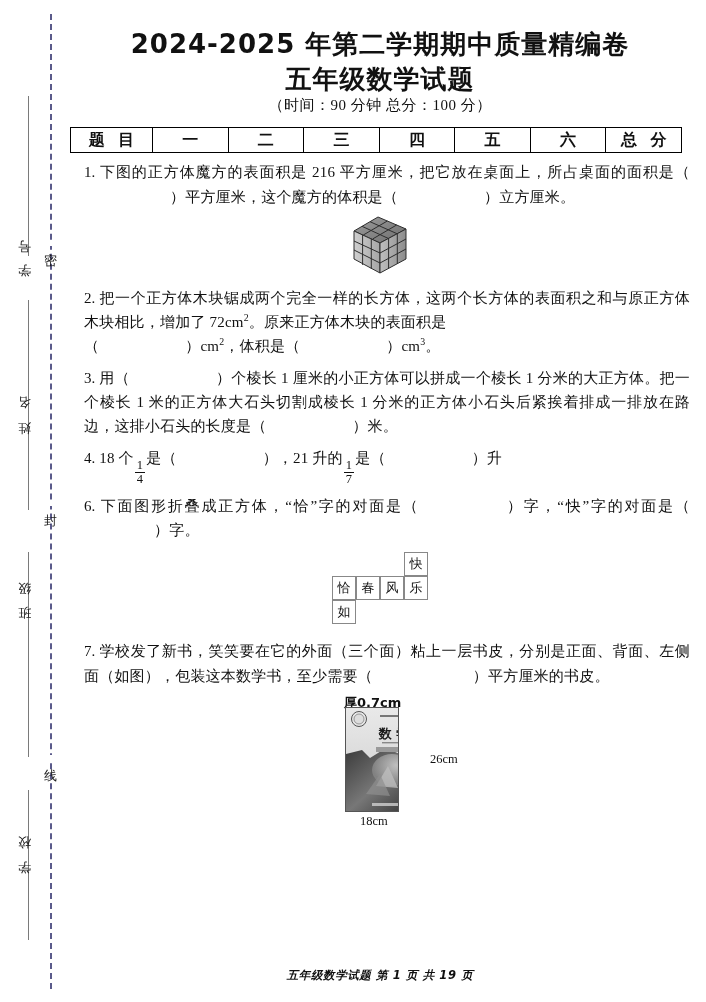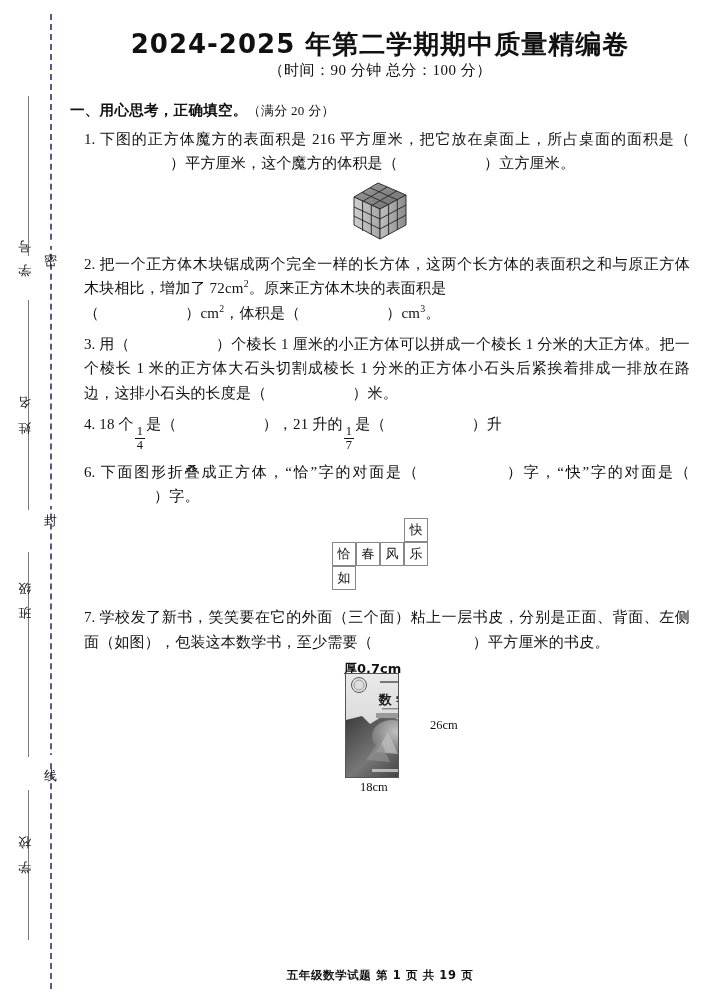--- a/index.html
+++ b/index.html
@@ -223,20 +223,21 @@
   
   #footer {
     position: absolute;
     left: 0; right: 0;
     top: 968px;
     text-align: center;
     font-family: "DejaVu Sans", "Liberation Sans", sans-serif;
     font-size: 11.5px;
     font-weight: bold;
     letter-spacing: 0.6px;
+    font-style: italic;
   }
 </style>
 </head>
 <body>
 
 <div id="seal-margin">
   <div class="seal-solid s1"></div>
   <div class="seal-solid s2"></div>
   <div class="seal-solid s3"></div>
   <div class="seal-solid s4"></div>
@@ -249,31 +250,39 @@
 
   <div class="vtext-seal k1">密</div>
   <div class="vtext-seal k2">封</div>
   <div class="vtext-seal k3">线</div>
 </div>
 
 <div id="paper">
 
   <div id="title-block">
     <div id="doc-title-1">2024-2025 年第二学期期中质量精编卷</div>
+    <div id="doc-title-2">五年级数学试题</div>
     <div id="doc-subtitle">（时间：90 分钟  总分：100 分）</div>
   </div>
 
   <table id="score-table">
     <tbody>
+        <tr>
+      <td class="lbl">题 目</td>
+      <td>一</td>
+      <td>二</td>
+      <td>三</td>
+      <td>四</td>
+      <td>五</td>
+      <td>六</td>
+      <td>总 分</td>
+    </tr>
   </tbody>
     </table>
 
-  <div class="section-head">
-    <span>一、用心思考，正确填空。</span><span class="pts">（满分 20 分）</span>
-  </div>
 
   <div class="q">
     <span class="num">1.</span>
     <span>下图的正方体魔方的表面积是 216 平方厘米，把它放在桌面上，所占桌面的面积是（</span><span class="blankspc"></span><span>）平方厘米，这个魔方的体积是（</span><span class="blankspc"></span><span>）立方厘米。</span>
   </div>
 
   <div id="cube-fig">
     <svg id="cube-svg" width="64" height="64" viewBox="0 0 64 64">
       <defs>
         <linearGradient id="gTop" x1="0" y1="0" x2="1" y2="1">

